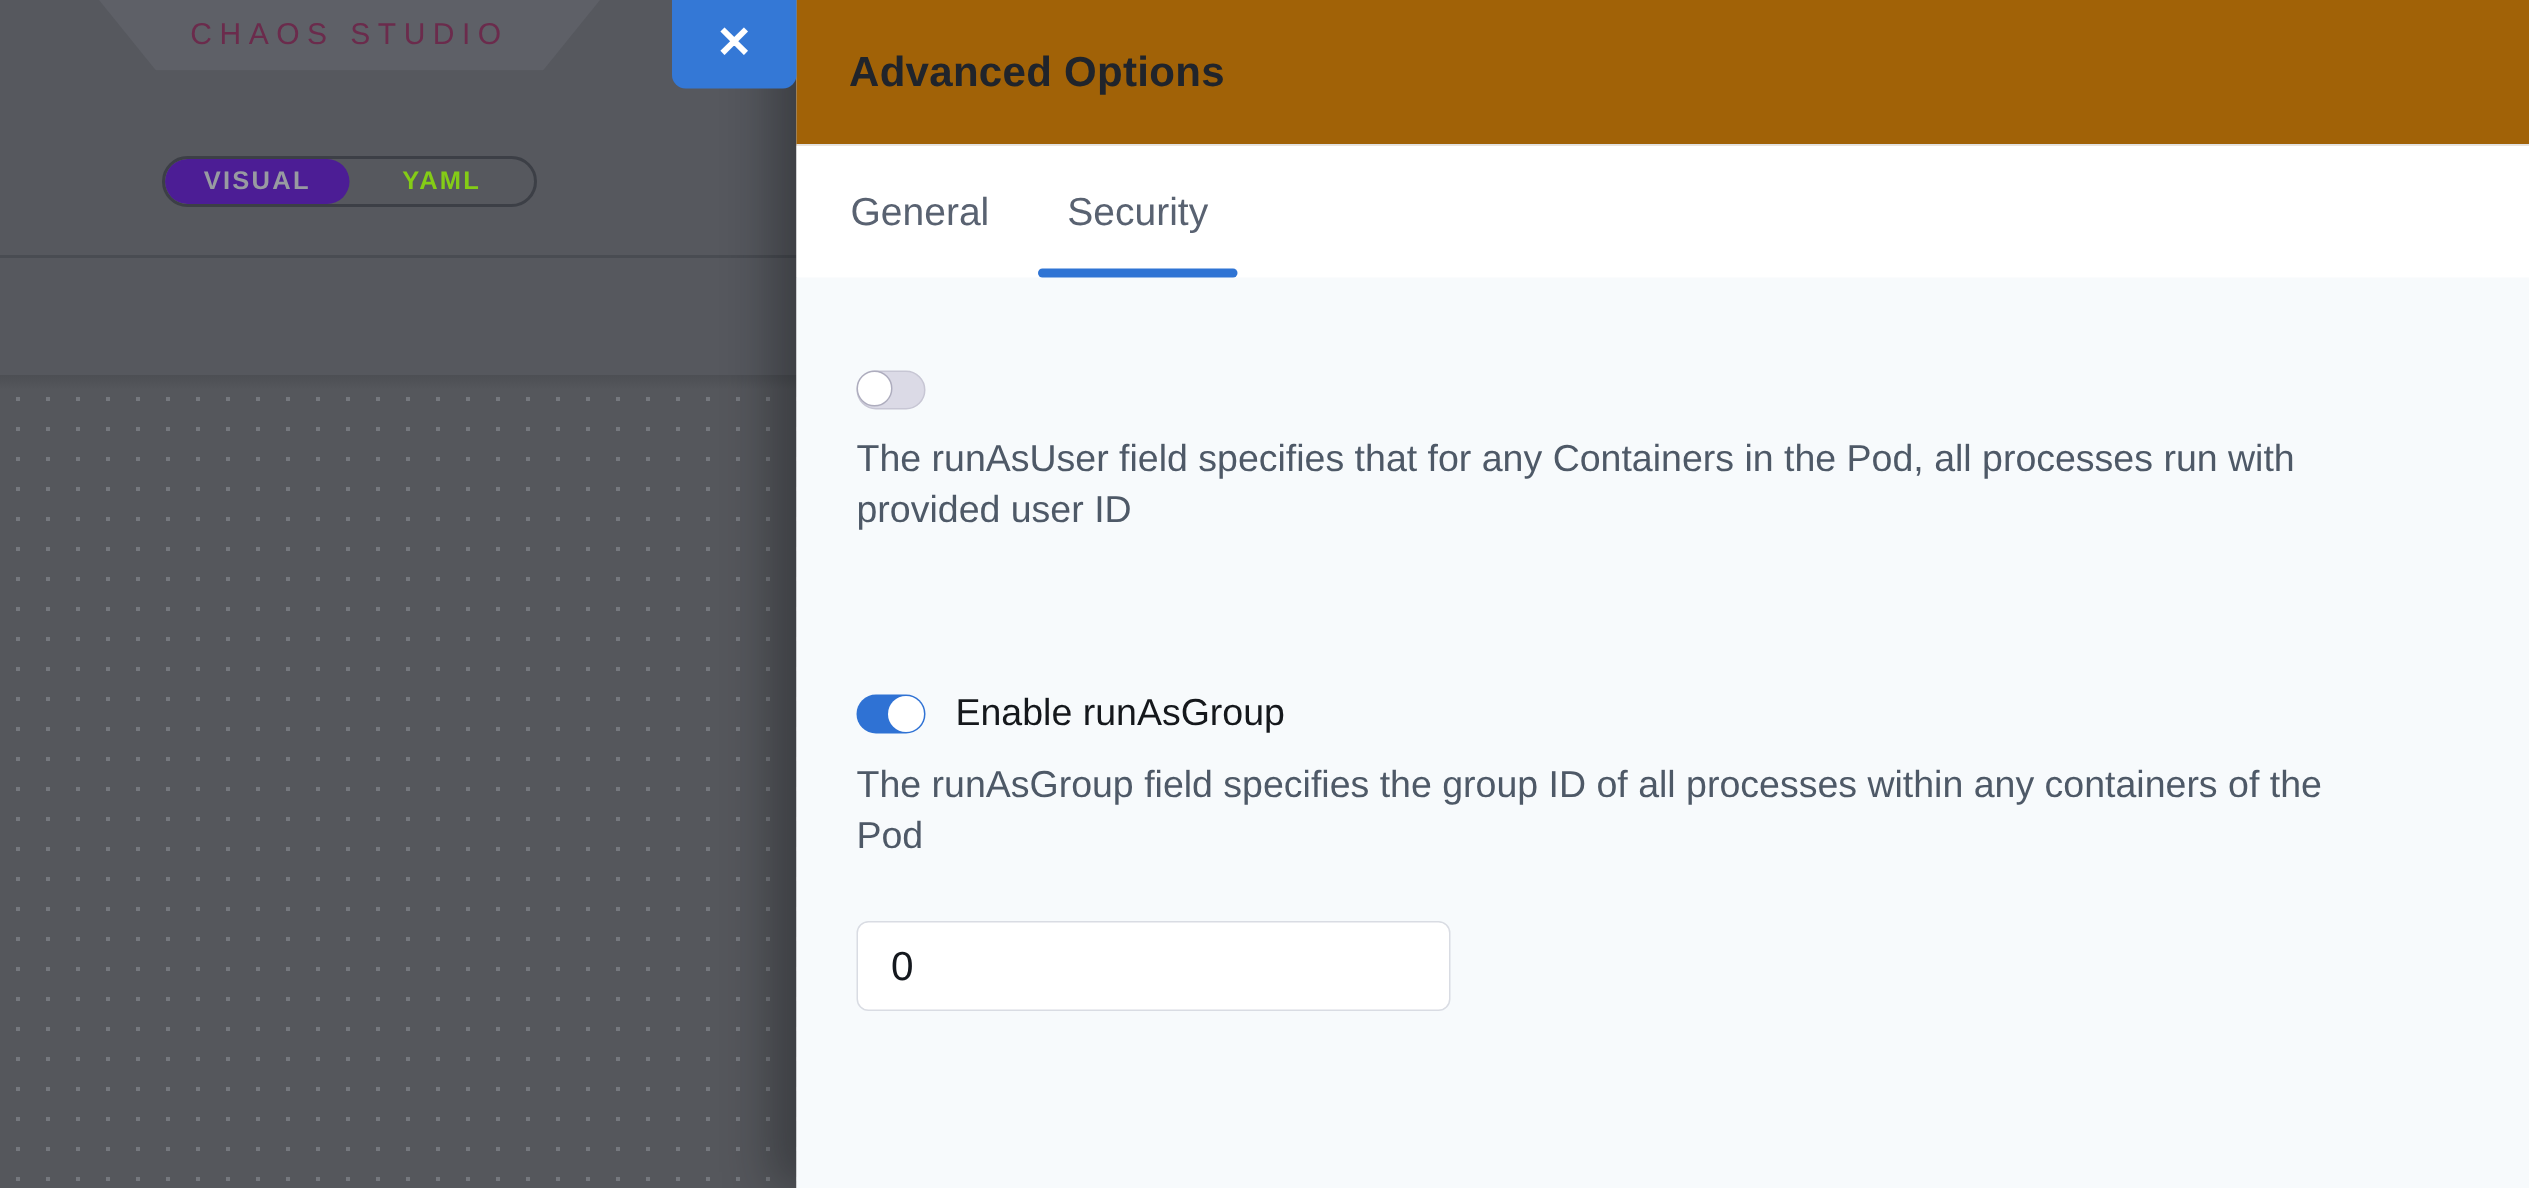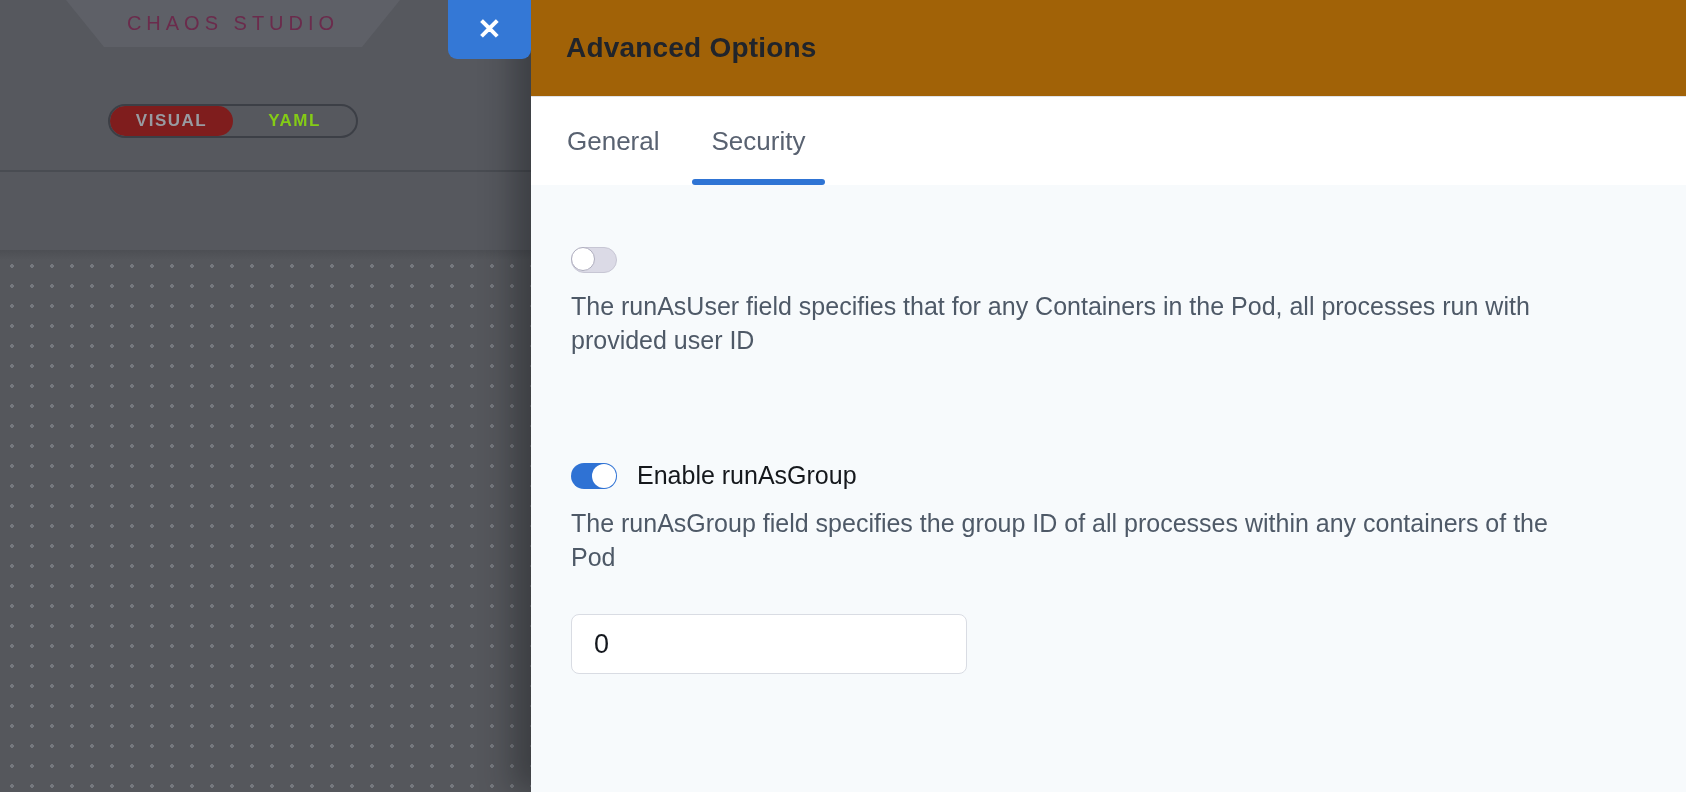--- a/index.html
+++ b/index.html
@@ -26,21 +26,21 @@
   .mode-toggle {
     position:absolute; left:108px; top:104px; width:250px; height:34px;
     border:2px solid #3C3F46; border-radius:18px;
     display:flex; overflow:hidden; background:transparent;
   }
   .mode-option {
     flex:1; display:flex; align-items:center; justify-content:center;
     font-size:17px; font-weight:800; letter-spacing:1.5px; color:#84cc16;
     cursor:pointer;
   }
-  .mode-option.selected { background:#7f1d1d; color:#989BA1; border-radius:17px; }
+  .mode-option.selected { background:#4c1d95; color:#989BA1; border-radius:17px; }
   .bg-canvas {
     position:absolute; left:0; top:250px; right:0; bottom:0;
     background-color:#55575C;
     background-image:radial-gradient(#75787E 1.6px, rgba(0,0,0,0) 1.7px);
     background-size:20px 20px; background-position:2px 6px;
   }
   .bg-canvas::before {
     content:""; position:absolute; left:0; right:0; top:0; height:10px;
     background:linear-gradient(#46484D, rgba(70,72,77,0)); opacity:.55;
   }

